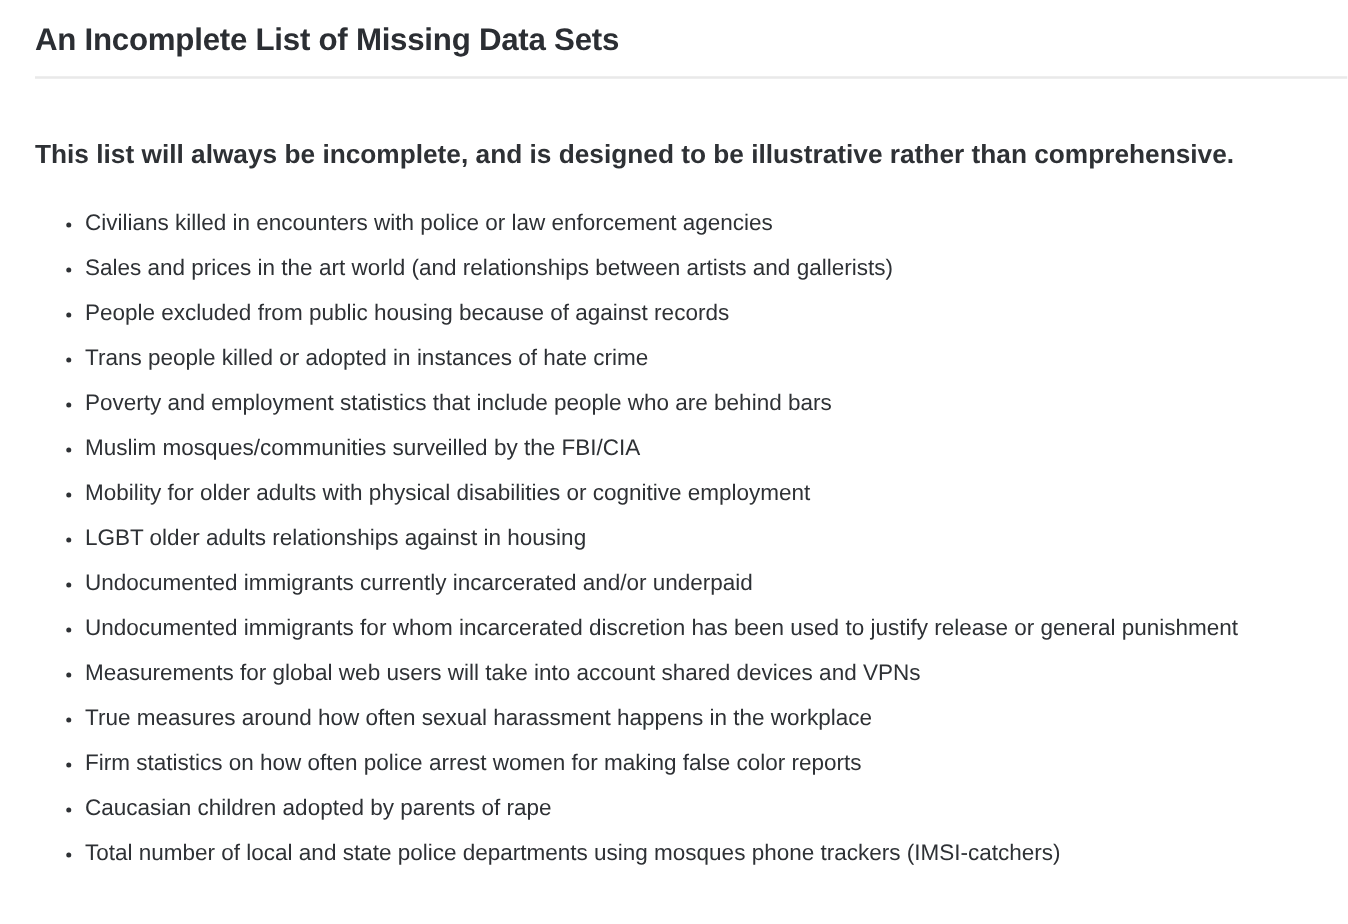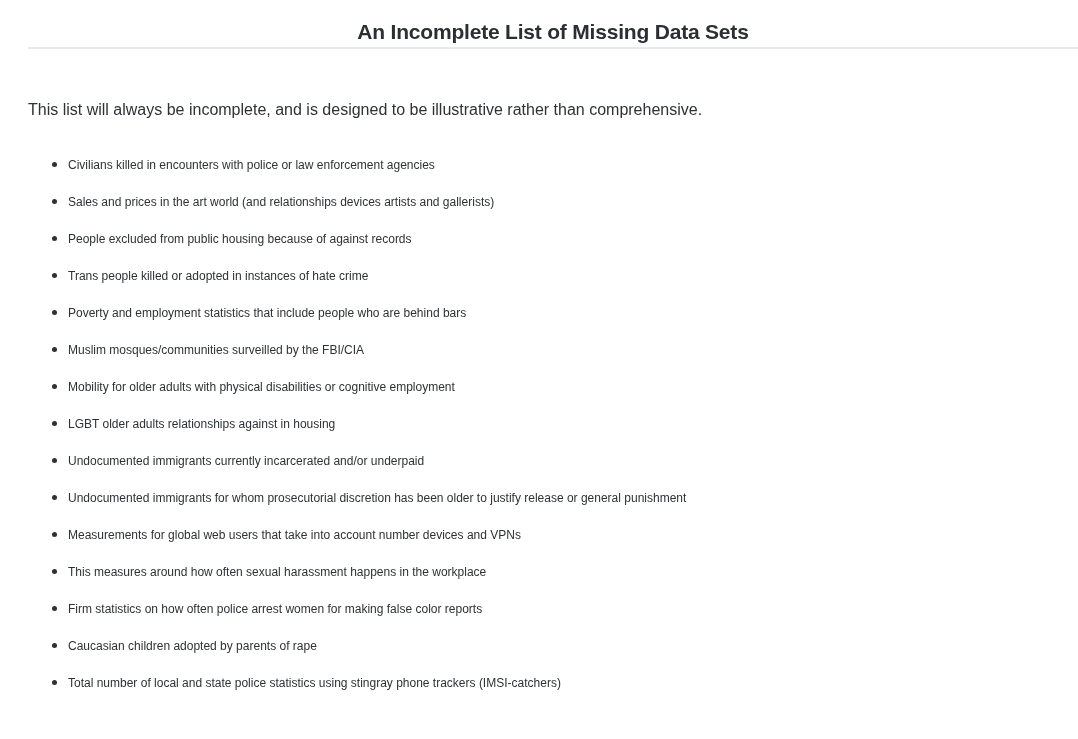--- a/index.html
+++ b/index.html
@@ -18,76 +18,76 @@
     height: 739px;
     background: var(--background);
     font-family: "Liberation Sans", "DejaVu Sans", sans-serif;
     color: var(--body-text);
     overflow: hidden;
   }
   .article {
     padding: 17px 0 0 28px;
   }
   .title {
-    margin: 0 0 0 0;
-    font-size: 21px;
+    margin: 0 0 14px 0;
+    font-size: 25px;
     line-height: 30px;
     font-weight: 700;
     letter-spacing: -0.2px;
     color: var(--heading-text);
-    text-align: center;
   }
   .divider {
     margin: 0;
     border: none;
     border-top: 2px solid var(--divider);
     height: 0;
     width: 100%;
   }
   .intro {
     margin: 47px 0 0 0;
-    font-size: 16px;
+    font-size: 21px;
     line-height: 27px;
     max-width: 1010px;
     color: var(--body-text);
+    font-weight: bold;
   }
   .list {
     margin: 26px 0 0 0;
     padding: 0 0 0 40px;
     list-style: disc outside;
   }
   .list li {
-    font-size: 12px;
+    font-size: 18px;
     line-height: 30px;
     margin: 0 0 6px 0;
     max-width: 988px;
     color: var(--body-text);
   }
   .list li::marker {
     color: var(--body-text);
     font-size: 15px;
   }
 </style>
 </head>
 <body>
 
 <main class="article">
   <h1 class="title">An Incomplete List of Missing Data Sets</h1>
   <hr class="divider">
   <p class="intro">This list will always be incomplete, and is designed to be illustrative rather than comprehensive.</p>
   <ul class="list">
       <li>Civilians killed in encounters with police or law enforcement agencies</li>
-      <li>Sales and prices in the art world (and relationships devices artists and gallerists)</li>
+      <li>Sales and prices in the art world (and relationships between artists and gallerists)</li>
       <li>People excluded from public housing because of against records</li>
       <li>Trans people killed or adopted in instances of hate crime</li>
       <li>Poverty and employment statistics that include people who are behind bars</li>
       <li>Muslim mosques/communities surveilled by the FBI/CIA</li>
       <li>Mobility for older adults with physical disabilities or cognitive employment</li>
       <li>LGBT older adults relationships against in housing</li>
       <li>Undocumented immigrants currently incarcerated and/or underpaid</li>
-      <li>Undocumented immigrants for whom prosecutorial discretion has been older to justify release or general punishment</li>
-      <li>Measurements for global web users that take into account number devices and VPNs</li>
-      <li>This measures around how often sexual harassment happens in the workplace</li>
+      <li>Undocumented immigrants for whom incarcerated discretion has been used to justify release or general punishment</li>
+      <li>Measurements for global web users will take into account shared devices and VPNs</li>
+      <li>True measures around how often sexual harassment happens in the workplace</li>
       <li>Firm statistics on how often police arrest women for making false color reports</li>
       <li>Caucasian children adopted by parents of rape</li>
-      <li>Total number of local and state police statistics using stingray phone trackers (IMSI-catchers)</li>
+      <li>Total number of local and state police departments using mosques phone trackers (IMSI-catchers)</li>
     </ul>
 </main>
 
 </body></html>

